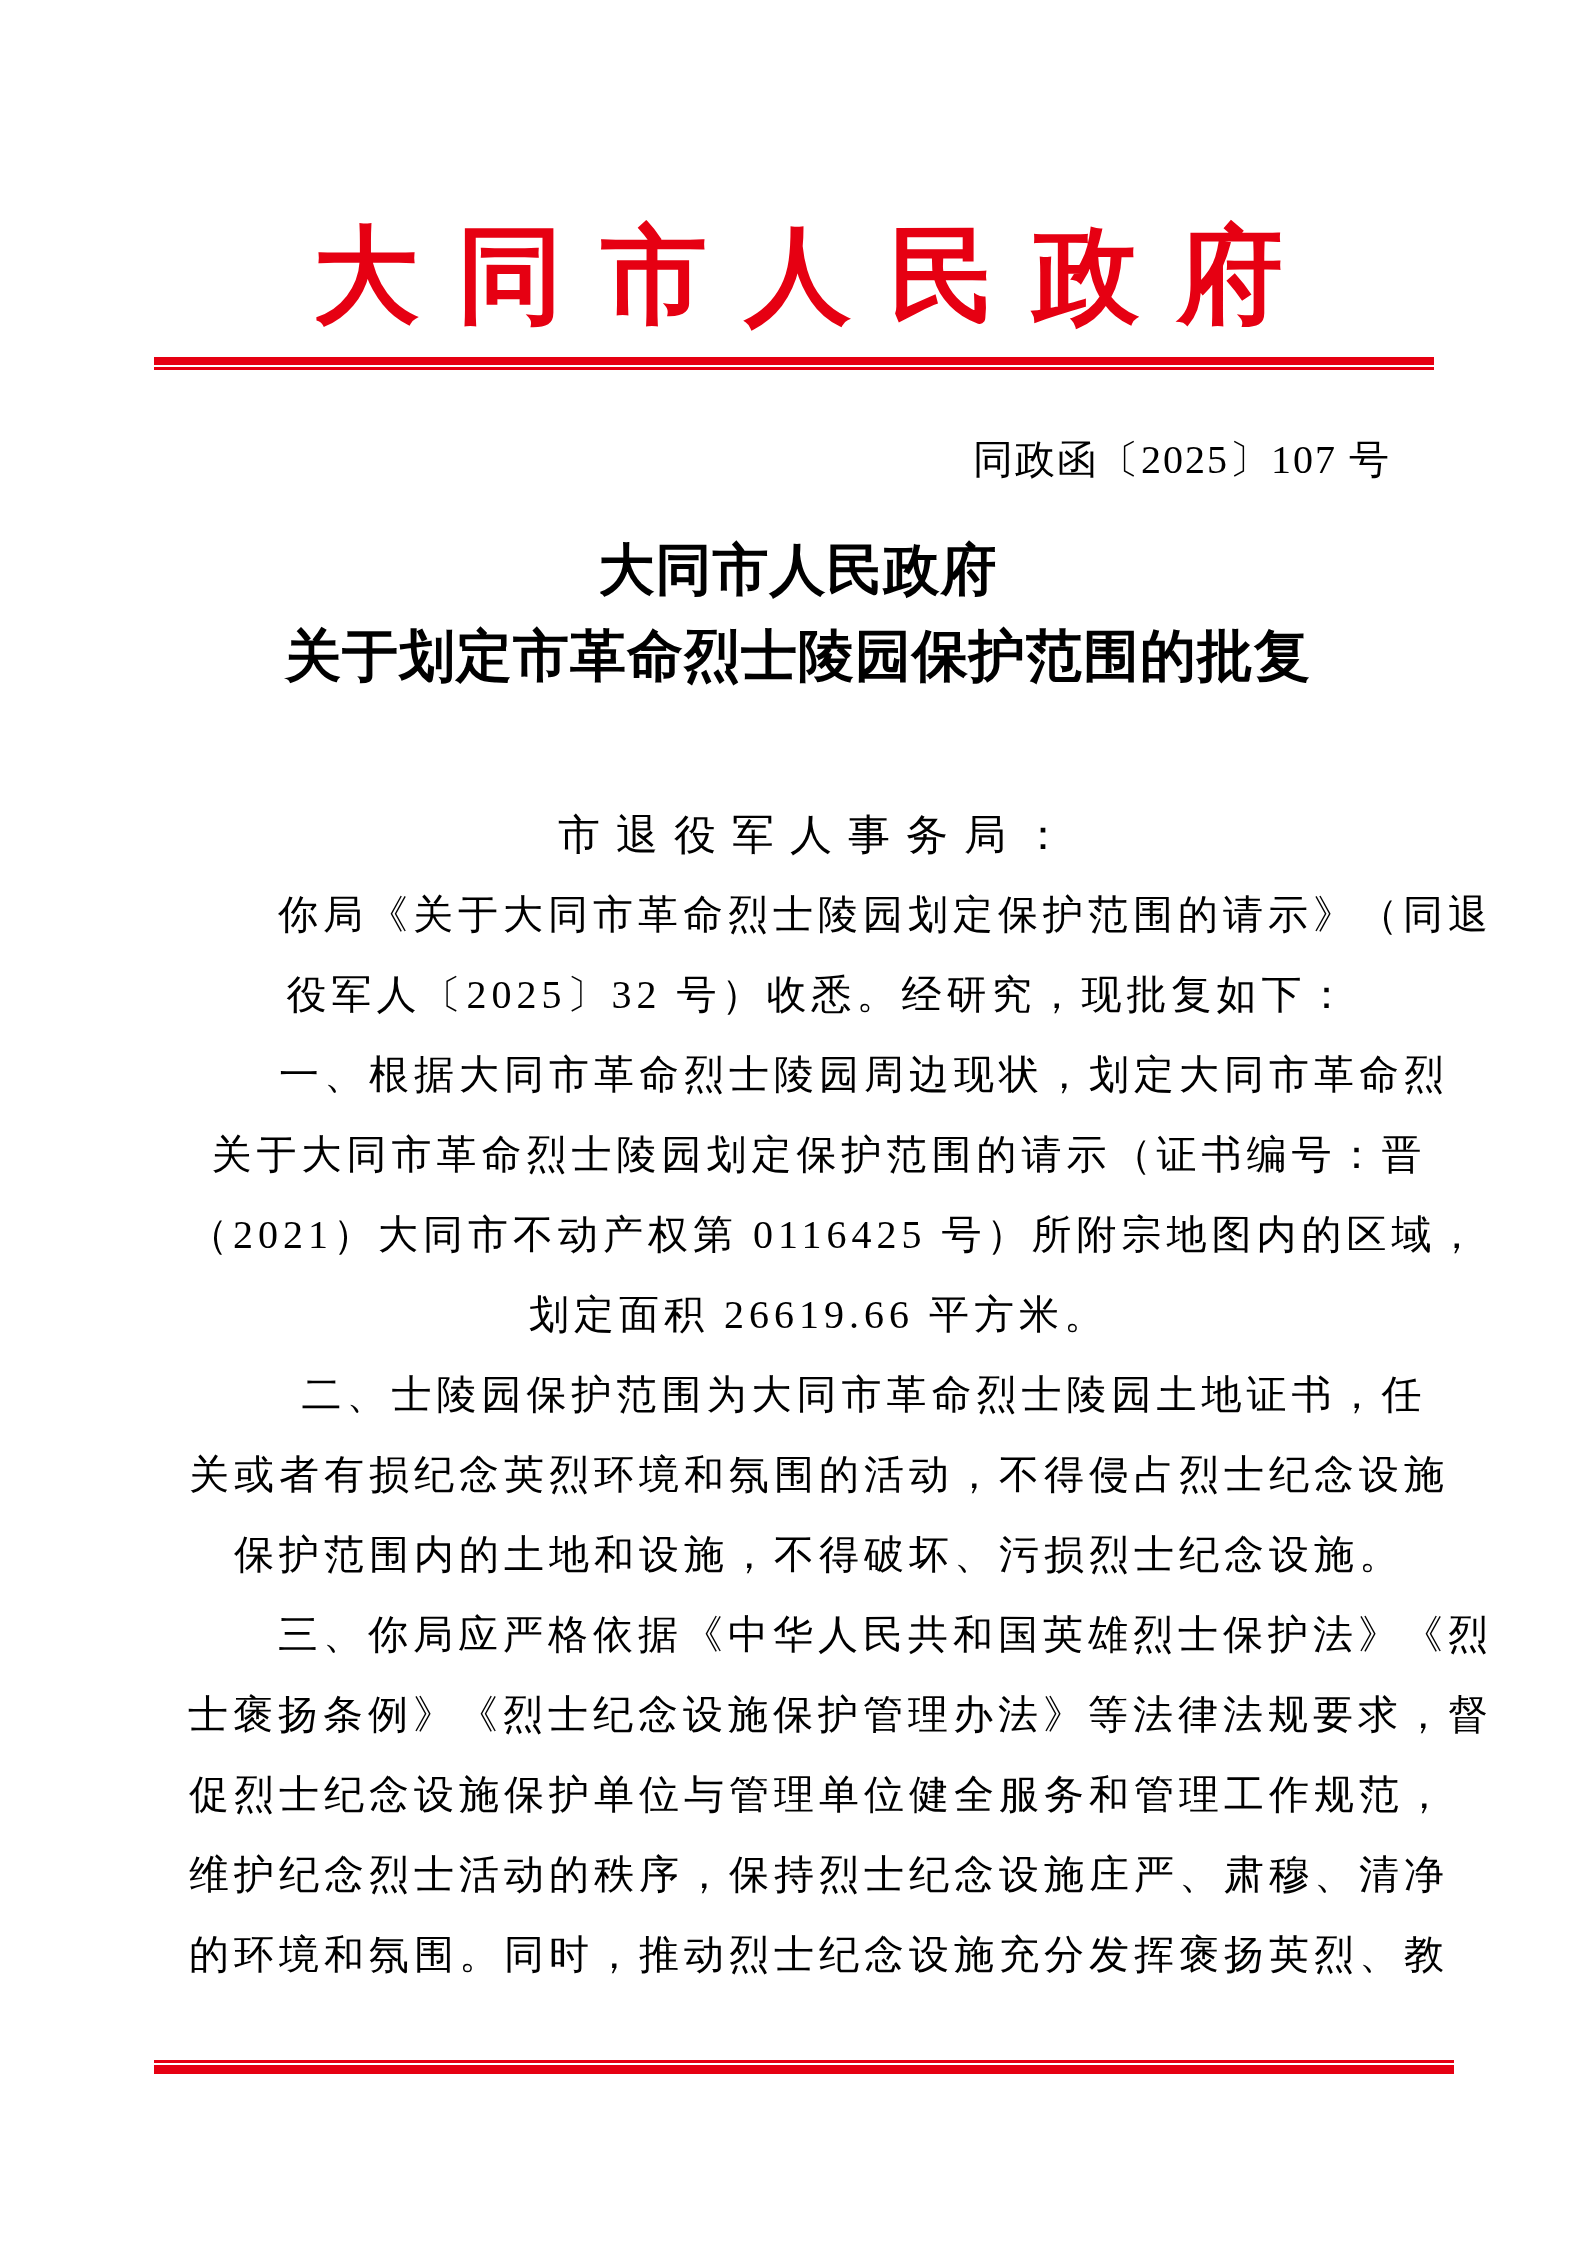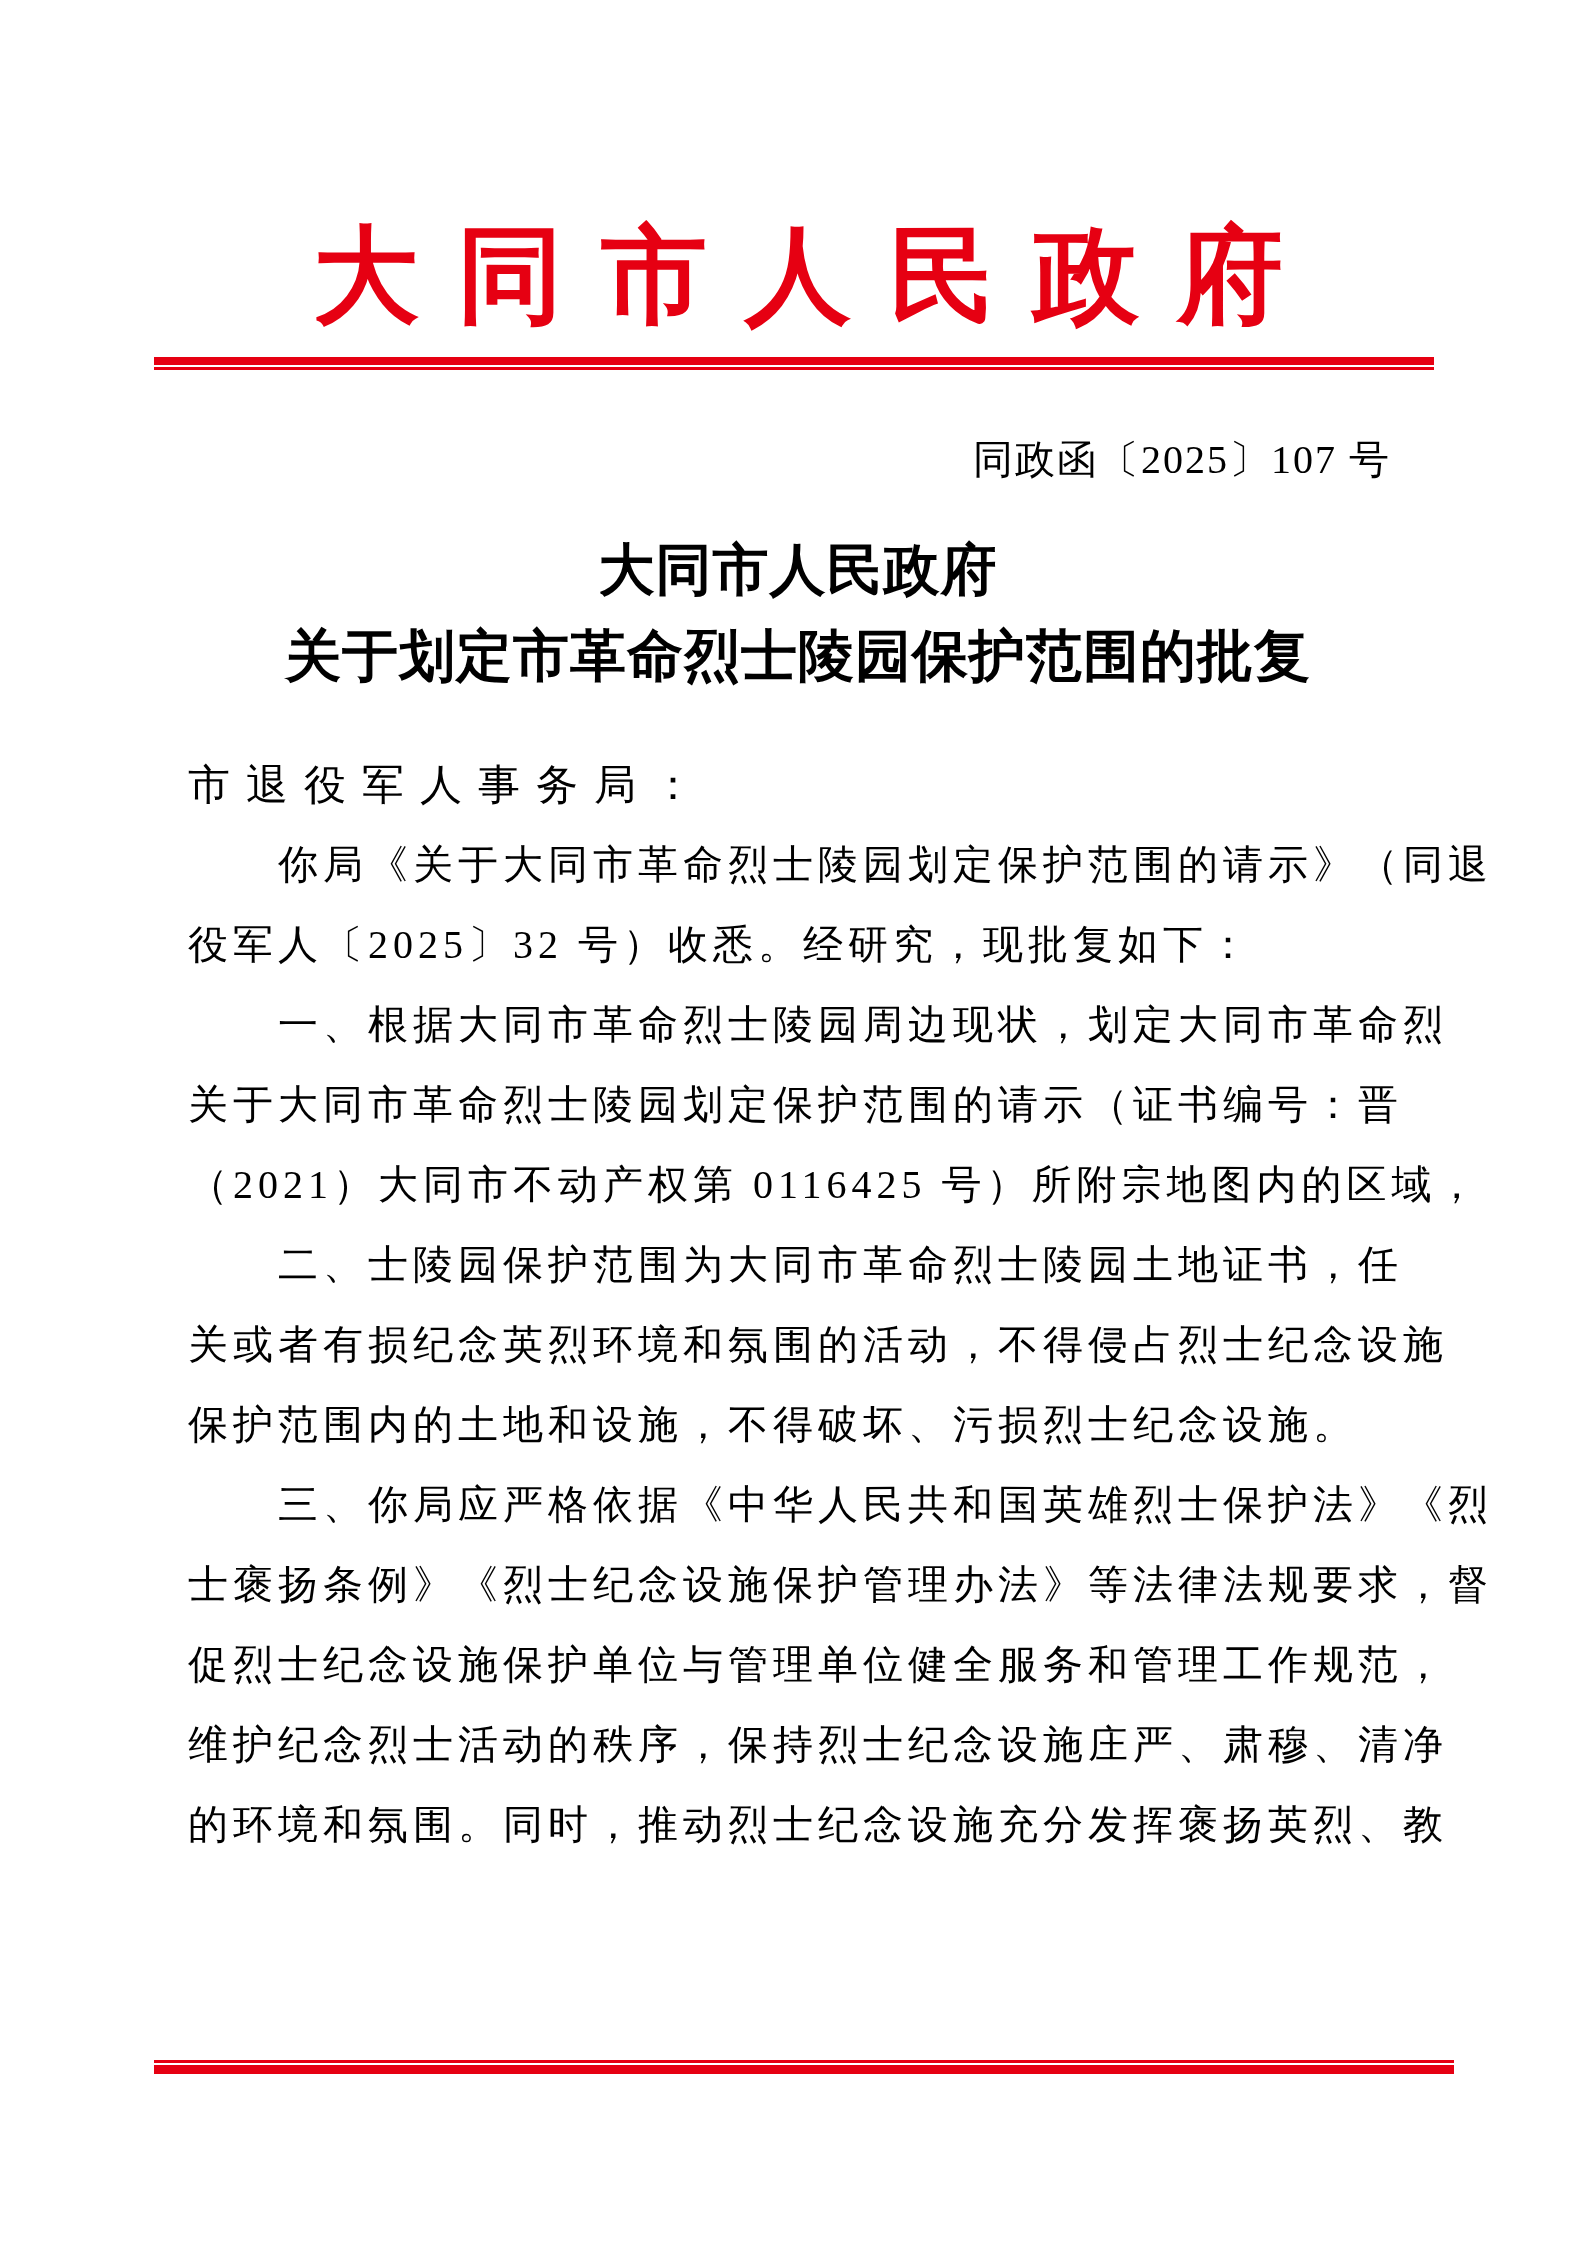--- a/index.html
+++ b/index.html
@@ -68,25 +68,26 @@
     text-align: center;
     font-weight: bold;
     font-size: 56px;
     line-height: 86px;
   }
   .doc-title .t-line { white-space: nowrap; letter-spacing: 1px; }
 
   
   .body-text {
     position: absolute;
-    top: 745px;
+    top: 795px;
     left: 188px;
     width: 1262px;
     font-size: 40px;
     line-height: 80px;
+    text-align: center;
   }
   .line {
     height: 80px;
     white-space: nowrap;
     letter-spacing: 5px;
   }
   .salutation {
     font-size: 42px;
     letter-spacing: 16px;
   }
@@ -112,20 +113,21 @@
     <div class="t-line">关于划定市革命烈士陵园保护范围的批复</div>
   </div>
 
   <div class="body-text">
     <div class="line salutation">市退役军人事务局：</div>
     <div class="line ind">你局《关于大同市革命烈士陵园划定保护范围的请示》（同退</div>
     <div class="line">役军人〔2025〕32 号）收悉。经研究，现批复如下：</div>
     <div class="line ind">一、根据大同市革命烈士陵园周边现状，划定大同市革命烈</div>
     <div class="line">关于大同市革命烈士陵园划定保护范围的请示（证书编号：晋</div>
     <div class="line">（2021）大同市不动产权第 0116425 号）所附宗地图内的区域，</div>
+    <div class="line">划定面积 26619.66 平方米。</div>
     <div class="line ind">二、士陵园保护范围为大同市革命烈士陵园土地证书，任</div>
     <div class="line">关或者有损纪念英烈环境和氛围的活动，不得侵占烈士纪念设施</div>
     <div class="line">保护范围内的土地和设施，不得破坏、污损烈士纪念设施。</div>
     <div class="line ind">三、你局应严格依据《中华人民共和国英雄烈士保护法》《烈</div>
     <div class="line">士褒扬条例》《烈士纪念设施保护管理办法》等法律法规要求，督</div>
     <div class="line">促烈士纪念设施保护单位与管理单位健全服务和管理工作规范，</div>
     <div class="line">维护纪念烈士活动的秩序，保持烈士纪念设施庄严、肃穆、清净</div>
     <div class="line">的环境和氛围。同时，推动烈士纪念设施充分发挥褒扬英烈、教</div>
   </div>
 

